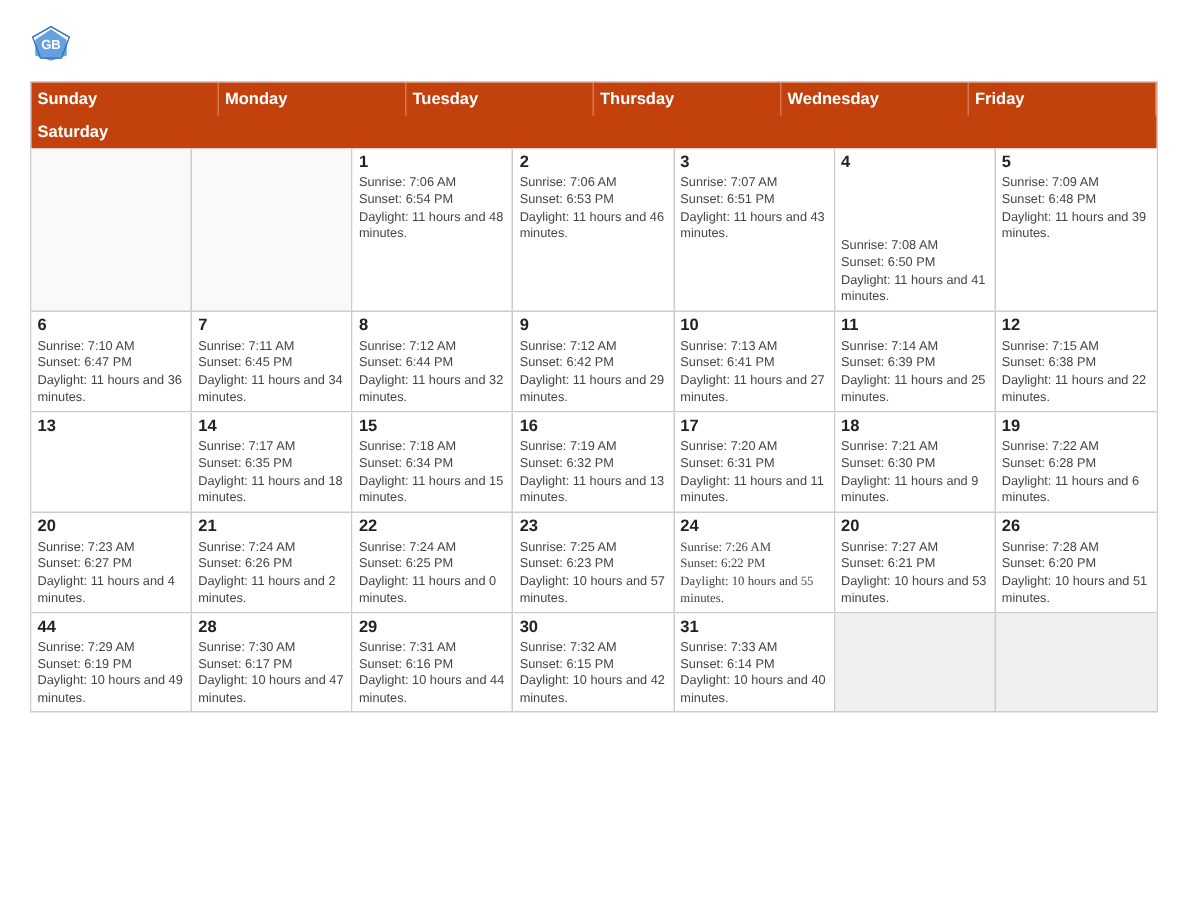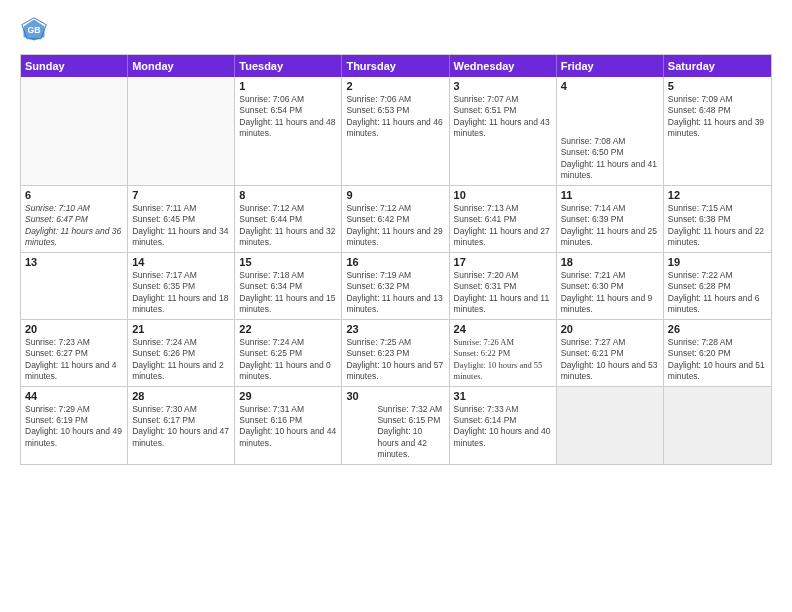--- a/index.html
+++ b/index.html
@@ -52,22 +52,22 @@
       color: #555;
     }
     .calendar {
       flex: 1;
       display: flex;
       flex-direction: column;
       border: 1px solid #ccc;
     }
     .cal-header {
       display: grid;
-      grid-template-columns: repeat(7, 1fr);
-      background: #6d28d9;
+      grid-template-columns: repeat(6, 1fr);
+      background: #c2410c;
     }
     .cal-header-cell {
       color: #fff;
       font-size: 11px;
       font-weight: bold;
       padding: 5px 4px;
       text-align: left;
       border-right: 1px solid rgba(255,255,255,0.3);
     }
     .cal-header-cell:last-child { border-right: none; }
@@ -171,21 +171,21 @@
           <div class="cal-cell">
             <span class="day-num">5</span>
             <div class="cell-text" style="white-space: pre-line;">Sunrise: 7:09 AM
 Sunset: 6:48 PM
 Daylight: 11 hours and 39 minutes.</div>
           </div>
         </div>
         <div class="cal-row">
           <div class="cal-cell">
             <span class="day-num">6</span>
-            <div class="cell-text" style="white-space: pre-line; font-style: italic;">Sunrise: 7:10 AM
+            <div class="cell-text" style="white-space: pre-line;">Sunrise: 7:10 AM
 Sunset: 6:47 PM
 Daylight: 11 hours and 36 minutes.</div>
           </div>
           <div class="cal-cell">
             <span class="day-num">7</span>
             <div class="cell-text" style="white-space: pre-line;">Sunrise: 7:11 AM
 Sunset: 6:45 PM
 Daylight: 11 hours and 34 minutes.</div>
           </div>
           <div class="cal-cell">
@@ -318,21 +318,21 @@
 Daylight: 10 hours and 47 minutes.</div>
           </div>
           <div class="cal-cell">
             <span class="day-num">29</span>
             <div class="cell-text" style="white-space: pre-line;">Sunrise: 7:31 AM
 Sunset: 6:16 PM
 Daylight: 10 hours and 44 minutes.</div>
           </div>
           <div class="cal-cell">
             <span class="day-num">30</span>
-            <div class="cell-text" style="white-space: pre-line; margin-left: 31px;">Sunrise: 7:32 AM
+            <div class="cell-text" style="white-space: pre-line;">Sunrise: 7:32 AM
 Sunset: 6:15 PM
 Daylight: 10 hours and 42 minutes.</div>
           </div>
           <div class="cal-cell">
             <span class="day-num">31</span>
             <div class="cell-text" style="white-space: pre-line;">Sunrise: 7:33 AM
 Sunset: 6:14 PM
 Daylight: 10 hours and 40 minutes.</div>
           </div>
           <div class="cal-cell empty shaded"></div>

